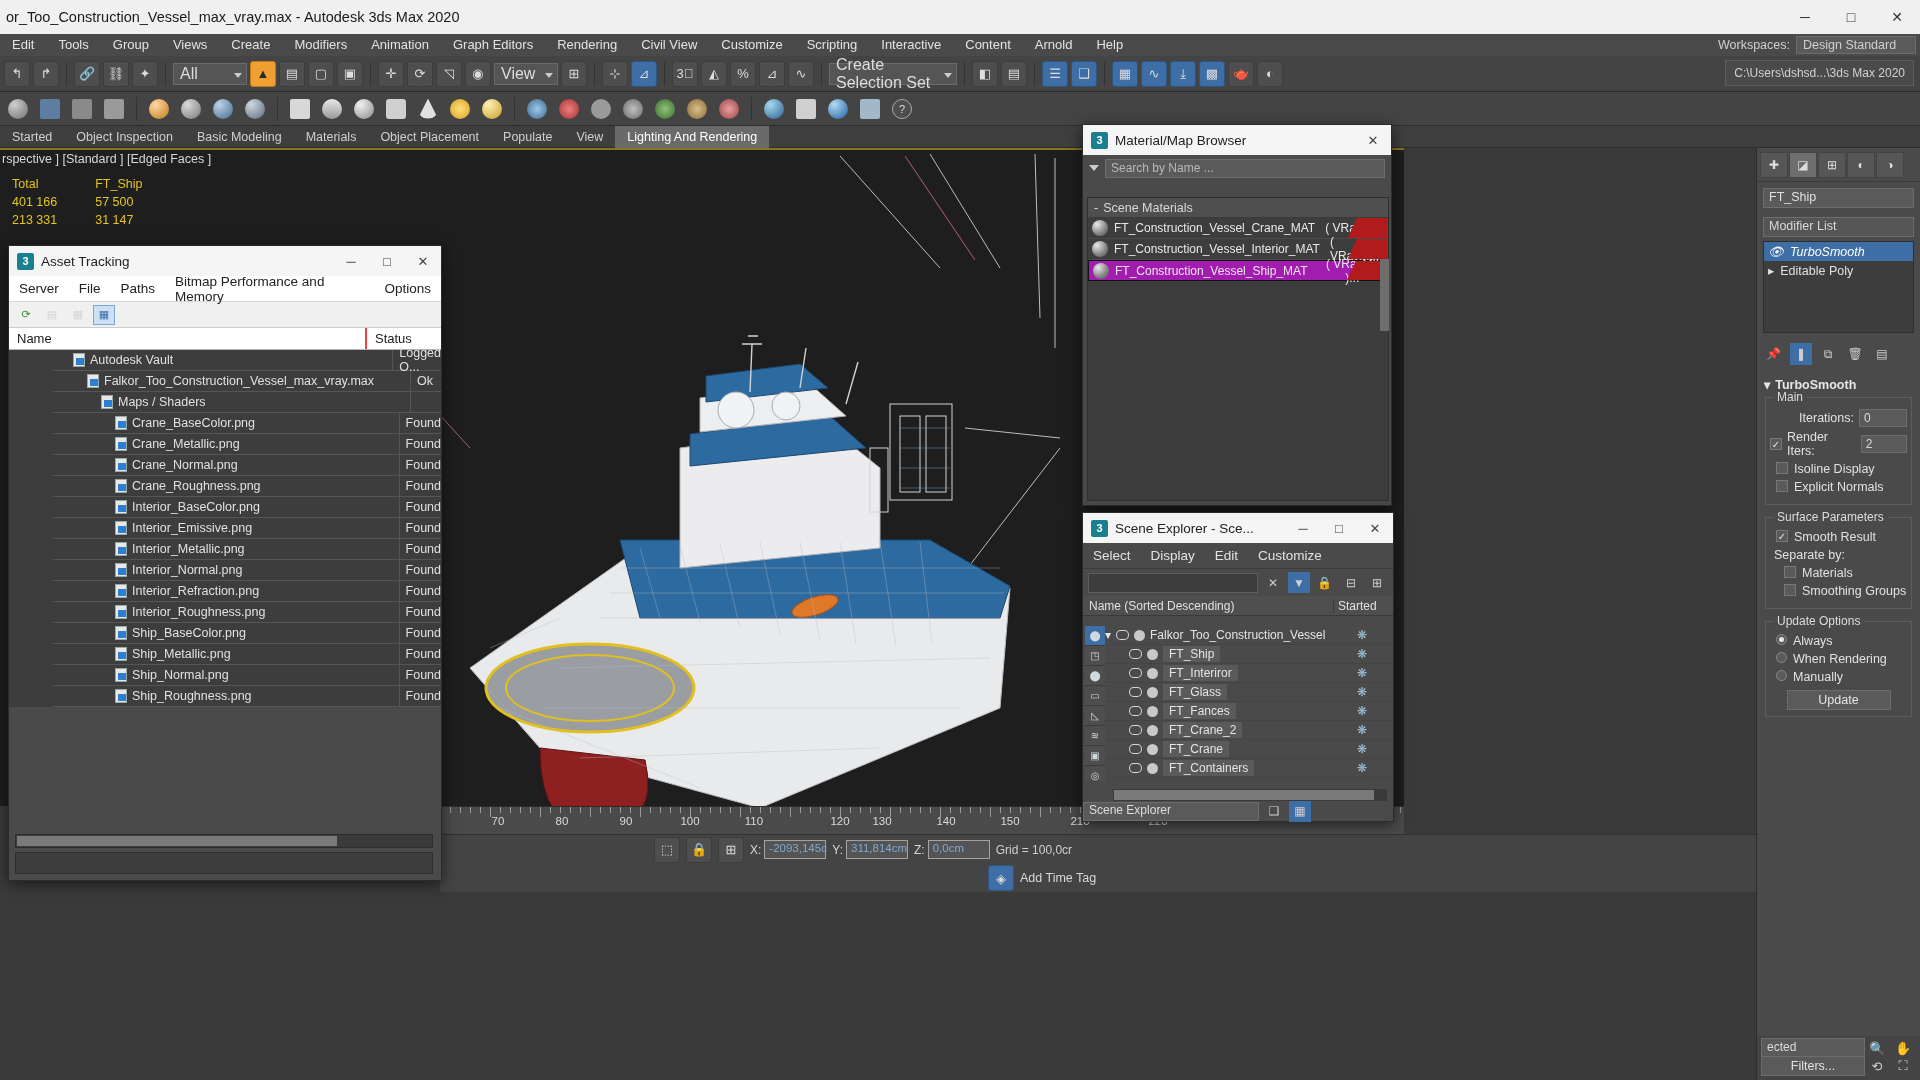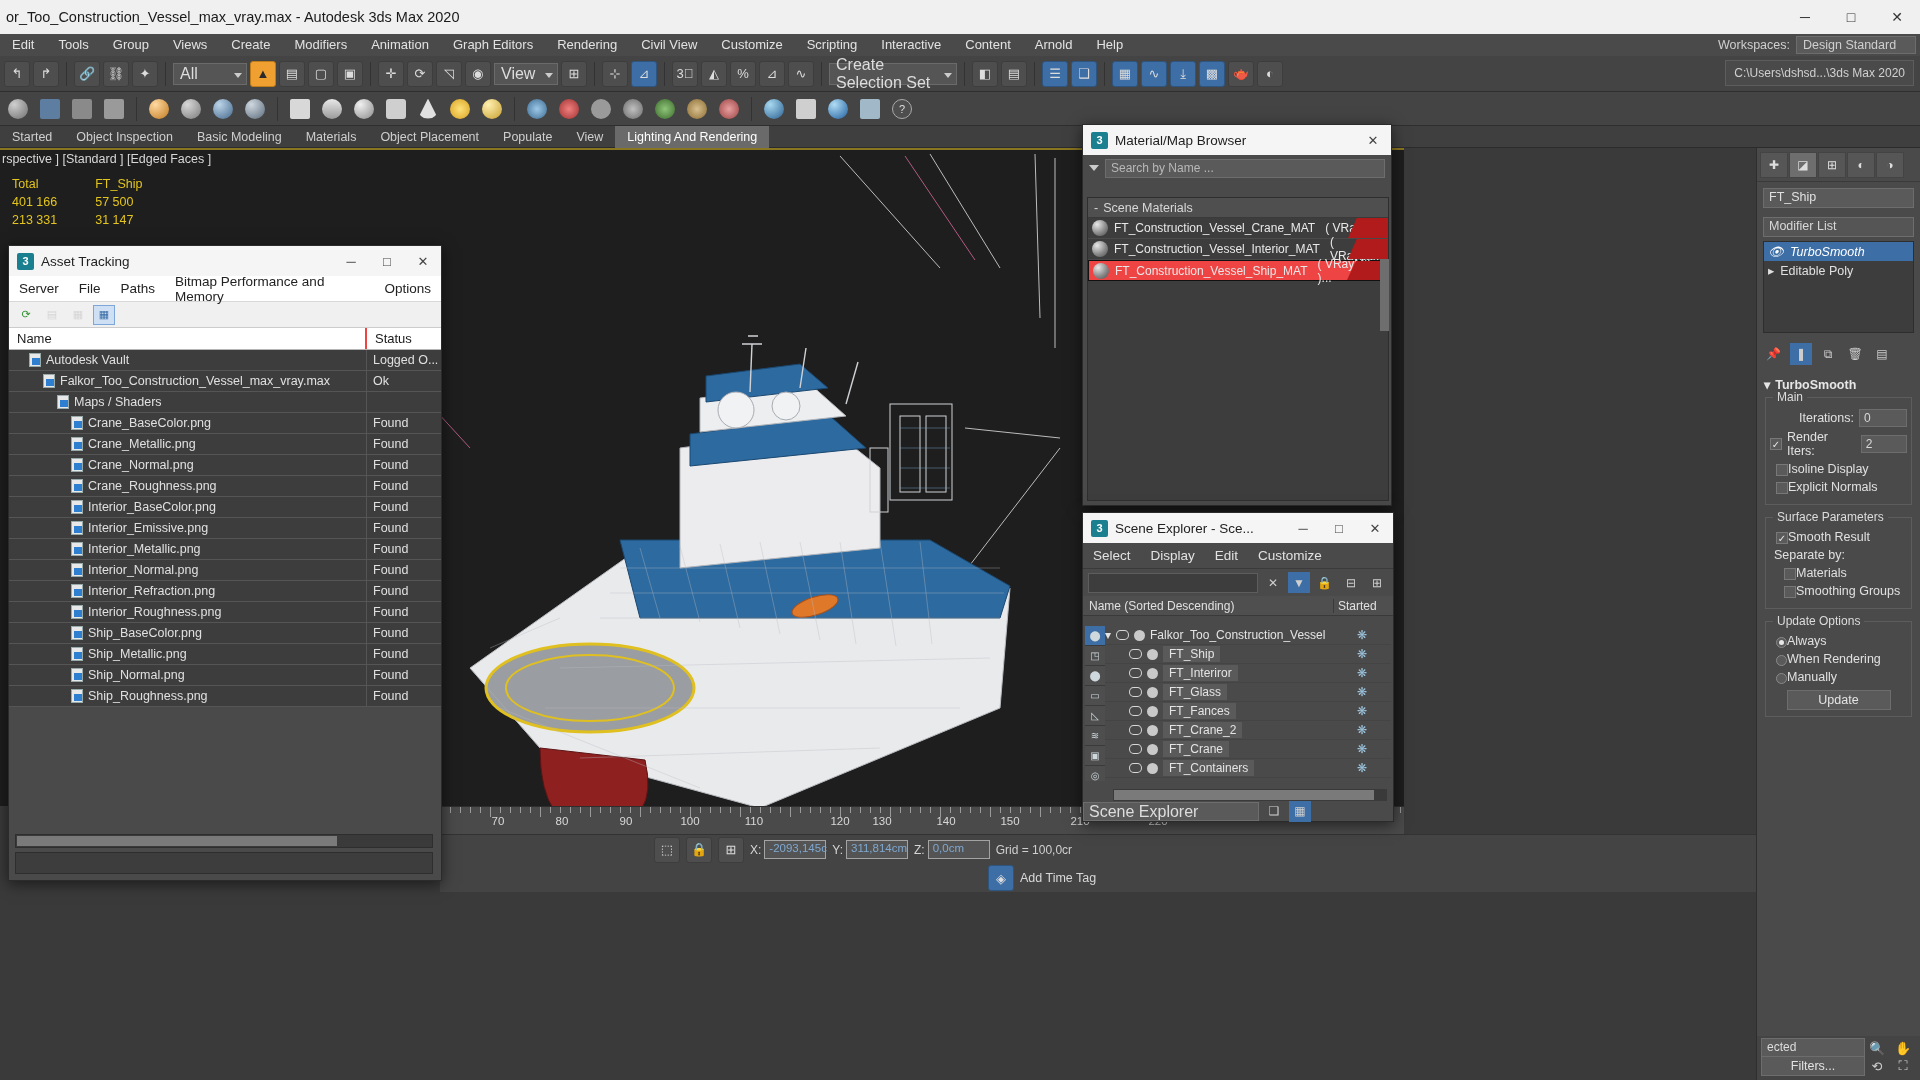--- a/index.html
+++ b/index.html
@@ -100,21 +100,21 @@
   .at-tools { height:26px; background:#f0f0f0; display:flex; align-items:center; gap:4px;
     padding-left:6px; border-bottom:1px solid #ccc; }
   .at-tool { width:22px; height:20px; border:1px solid transparent; display:flex;
     align-items:center; justify-content:center; font-size:11px; }
   .at-tool.sel { background:#cfe0f5; border:1px solid #7da7d9; }
   .at-hdr { display:flex; height:22px; background:#fff; color:#1a1a1a; font-size:13px;
     border-bottom:1px solid #b5b5b5; }
   .at-hdr div { padding:3px 8px; border-right:2px solid #ef4444; }
   .at-list { background:#3d3d3d; }
   .at-row { display:flex; height:21px; font-size:12.5px; color:#e0e0e0;
-    border-bottom:1px solid #555; align-items:center; }
+    border-bottom:1px solid #555; align-items:center;margin-left:44px; }
   .at-name { width:358px; padding-left:6px; display:flex; align-items:center; gap:5px;
     border-right:1px solid #555; height:100%; }
   .at-status { flex:1; padding-left:6px; display:flex; align-items:center; height:100%; }
   .ficon { width:12px; height:14px; background:#e8e8e8; border:1px solid #9aa; position:relative;
     flex:none; }
   .ficon:after { content:""; position:absolute; left:2px; top:4px; width:8px; height:7px;
     background:#2f7fd0; }
   .at-foot { position:absolute; left:0; bottom:0; width:100%; height:52px; background:#4a4a4a; }
   .at-hscroll { position:absolute; left:6px; bottom:32px; width:418px; height:14px; background:#3a3a3a;
     border:1px solid #2e2e2e; }
@@ -129,21 +129,21 @@
   .mmb-search .arr { border-left:5px solid transparent; border-right:5px solid transparent;
     border-top:6px solid #ccc; }
   .mmb-searchfield { flex:1; height:19px; background:#5a5a5a; border:1px solid #6d6d6d;
     color:#b8b8b8; font-size:12px; padding:1px 5px; }
   .mmb-sect { height:20px; background:#4f4f4f; color:#d8d8d8; font-size:12.5px;
     display:flex; align-items:center; padding-left:6px; gap:5px; border-bottom:1px solid #3a3a3a; }
   .mmb-body { position:absolute; left:4px; top:72px; width:302px; bottom:4px; background:#3d3d3d;
     border:1px solid #2e2e2e; overflow:hidden; }
   .mmb-row { display:flex; align-items:center; height:21px; gap:6px; padding-left:4px;
     font-size:12px; color:#e8e8e8; border-bottom:1px solid #4a4a4a; position:relative; }
-  .mmb-row.sel { border:1px solid #111; background:#ef4444; }
+  .mmb-row.sel { border:1px solid #111; background:#a21caf;text-align:center; }
   .matball { width:16px; height:16px; border-radius:50%; flex:none;
     background:radial-gradient(circle at 32% 28%, #e8e8e8, #8a8a8a 55%, #4a4a4a); }
   .mmb-row .tag { position:absolute; right:0; top:0; height:100%; width:40px;
     background:#b21b1b; clip-path:polygon(22% 0,100% 0,100% 100%,0 100%); }
   .mmb-scroll { position:absolute; right:2px; top:134px; width:9px; height:72px; background:#6e6e6e; }
 
   
   #sceneExplorer { left:1082px; top:512px; width:312px; height:310px; }
   .se-search { height:27px; background:#4a4a4a; display:flex; align-items:center; gap:4px;
     padding:0 5px; }
@@ -166,21 +166,21 @@
   .dot { width:11px; height:11px; border-radius:50%; background:#c9c9c9; flex:none; }
   .se-sidebar { position:absolute; left:2px; top:113px; width:20px; bottom:38px; }
   .se-sb { width:20px; height:20px; display:flex; align-items:center; justify-content:center;
     background:#4e4e4e; border-bottom:1px solid #3a3a3a; font-size:10px; color:#cfd8dc; }
   .se-foot { position:absolute; left:0; bottom:0; width:100%; height:40px; background:#4a4a4a; }
   .se-hs { position:absolute; left:30px; bottom:20px; right:6px; height:12px; background:#3a3a3a; }
   .se-hs i { position:absolute; left:1px; top:1px; width:260px; height:10px; background:#7a7a7a; }
   .se-tagbar { position:absolute; left:0; bottom:0; width:100%; height:20px; display:flex;
     align-items:center; gap:4px; }
   .se-tagfield { width:176px; height:19px; background:#5a5a5a; border:1px solid #6d6d6d;
-    color:#ddd; font-size:16px; padding:0 14px 0 5px; position:relative; }
+    color:#ddd; font-size:12px; padding:0 14px 0 5px; position:relative; }
 
   
   .cmdpanel { position:absolute; right:0; top:148px; width:164px; bottom:44px; background:#4a4a4a;
     border-left:1px solid #2e2e2e; }
   .cp-tabs { height:34px; display:flex; align-items:center; gap:1px; padding-left:3px;
     border-bottom:1px solid #3a3a3a; }
   .cp-tab { width:28px; height:26px; background:#565656; border:1px solid #444;
     display:flex; align-items:center; justify-content:center; font-size:12px; color:#ddd; }
   .cp-tab.on { background:#6e6e6e; }
   .cp-namefield { margin:6px 6px 0; height:20px; background:#5a5a5a; border:1px solid #6d6d6d;
@@ -198,21 +198,21 @@
   .cp-rollup { margin:10px 4px 0; }
   .cp-rollhdr { display:flex; align-items:center; gap:5px; font-size:12.5px; color:#e6e6e6;
     font-weight:bold; padding-left:3px; }
   .cp-group { margin:5px 4px 0; border:1px solid #5d5d5d; padding:8px 4px 6px; position:relative; }
   .cp-group > .gtitle { position:absolute; left:7px; top:-8px; background:#4a4a4a; padding:0 4px;
     font-size:12px; color:#dcdcdc; }
   .cp-param { display:flex; align-items:center; justify-content:flex-end; gap:5px; margin:3px 0;
     font-size:12.5px; color:#e0e0e0; }
   .cp-spin { width:48px; height:18px; background:#5a5a5a; border:1px solid #6d6d6d;
     color:#d8d8d8; font-size:12px; padding:0 4px; display:flex; align-items:center; }
-  .cp-chk { display:flex; align-items:flex-end; gap:0; font-size:12.5px; color:#e0e0e0; margin:4px 0 4px 6px; }
+  .cp-chk { display:flex; align-items:flex-start; gap:6px; font-size:12.5px; color:#e0e0e0; margin:4px 0 4px 6px; }
   .box { width:12px; height:12px; background:#5a5a5a; border:1px solid #787878; flex:none;
     display:flex; align-items:center; justify-content:center; font-size:10px; color:#e8e8e8; }
   .radio { width:11px; height:11px; border-radius:50%; border:1px solid #8a8a8a; background:#5a5a5a;
     flex:none; position:relative; }
   .radio.on:after { content:""; position:absolute; left:2px; top:2px; width:5px; height:5px;
     border-radius:50%; background:#e8e8e8; }
   .cp-btn { margin:6px auto 0; width:104px; height:20px; background:#5a5a5a; border:1px solid #6d6d6d;
     display:flex; align-items:center; justify-content:center; font-size:12.5px; color:#e4e4e4; }
 
   

